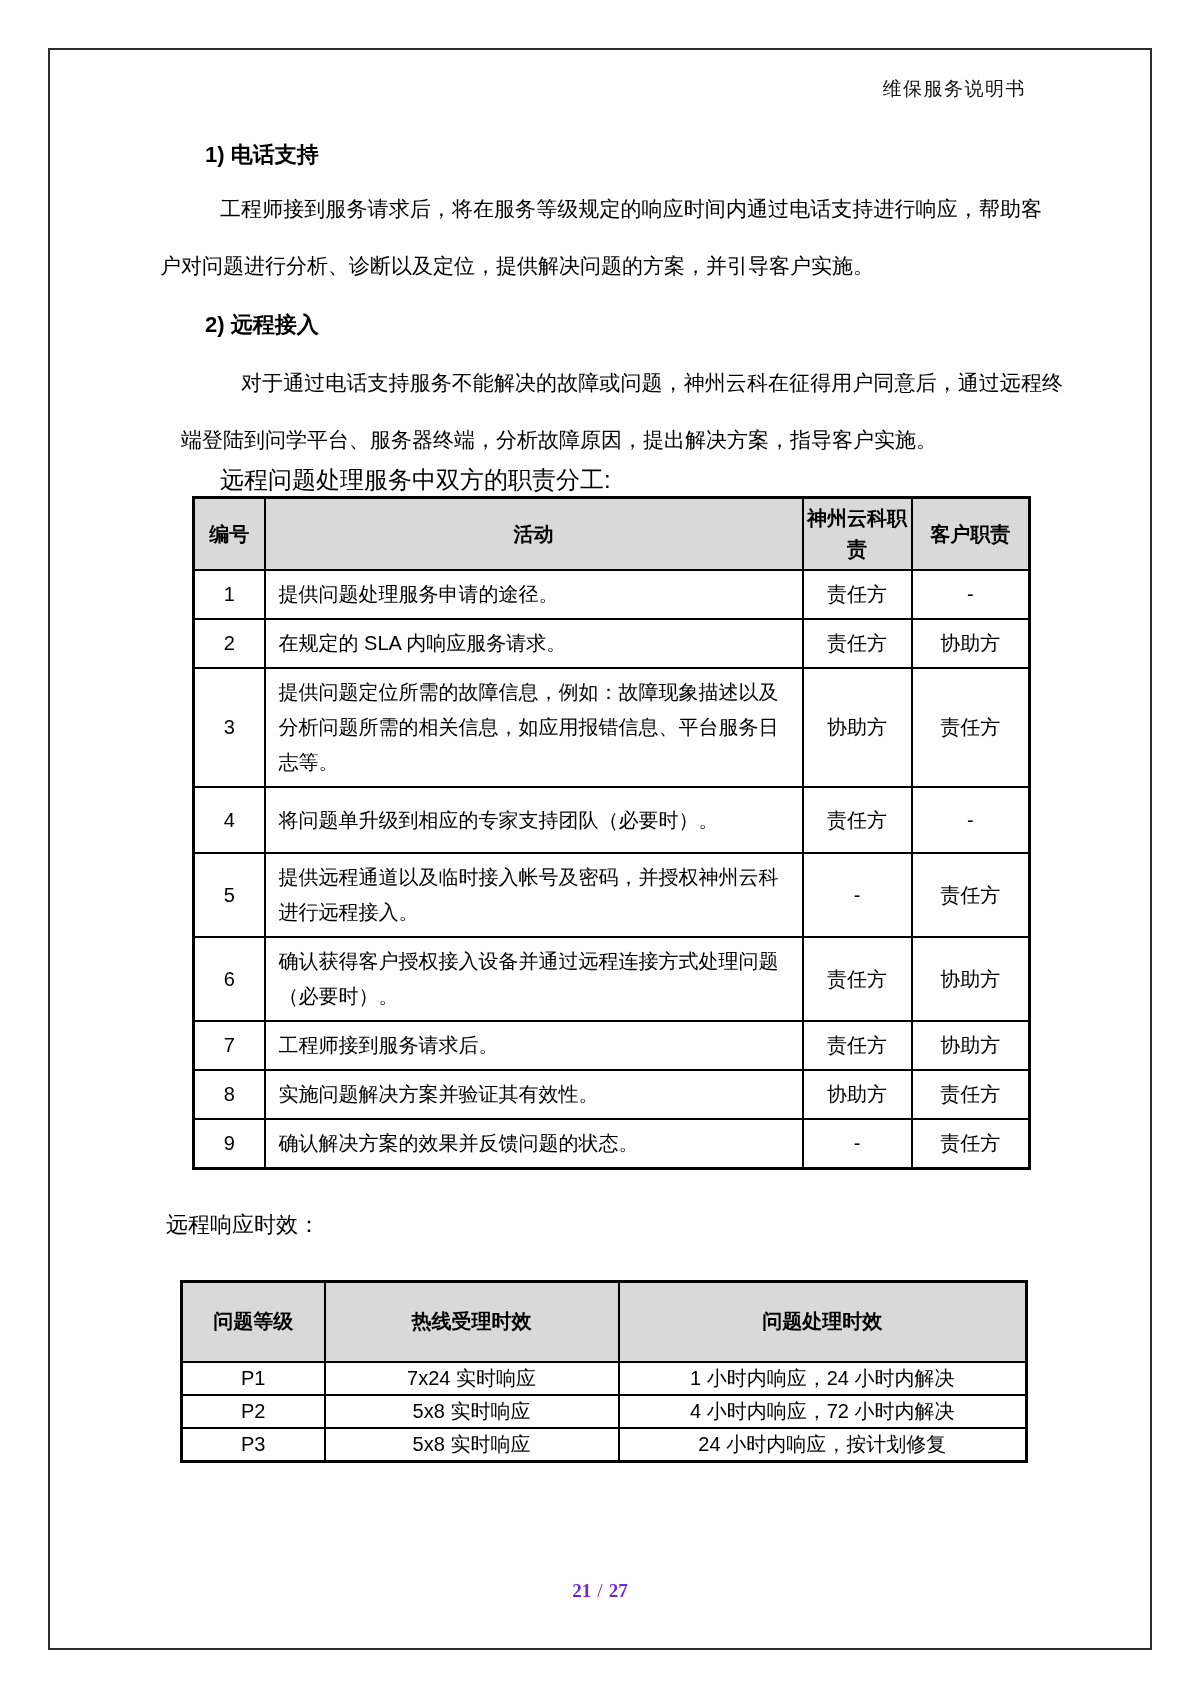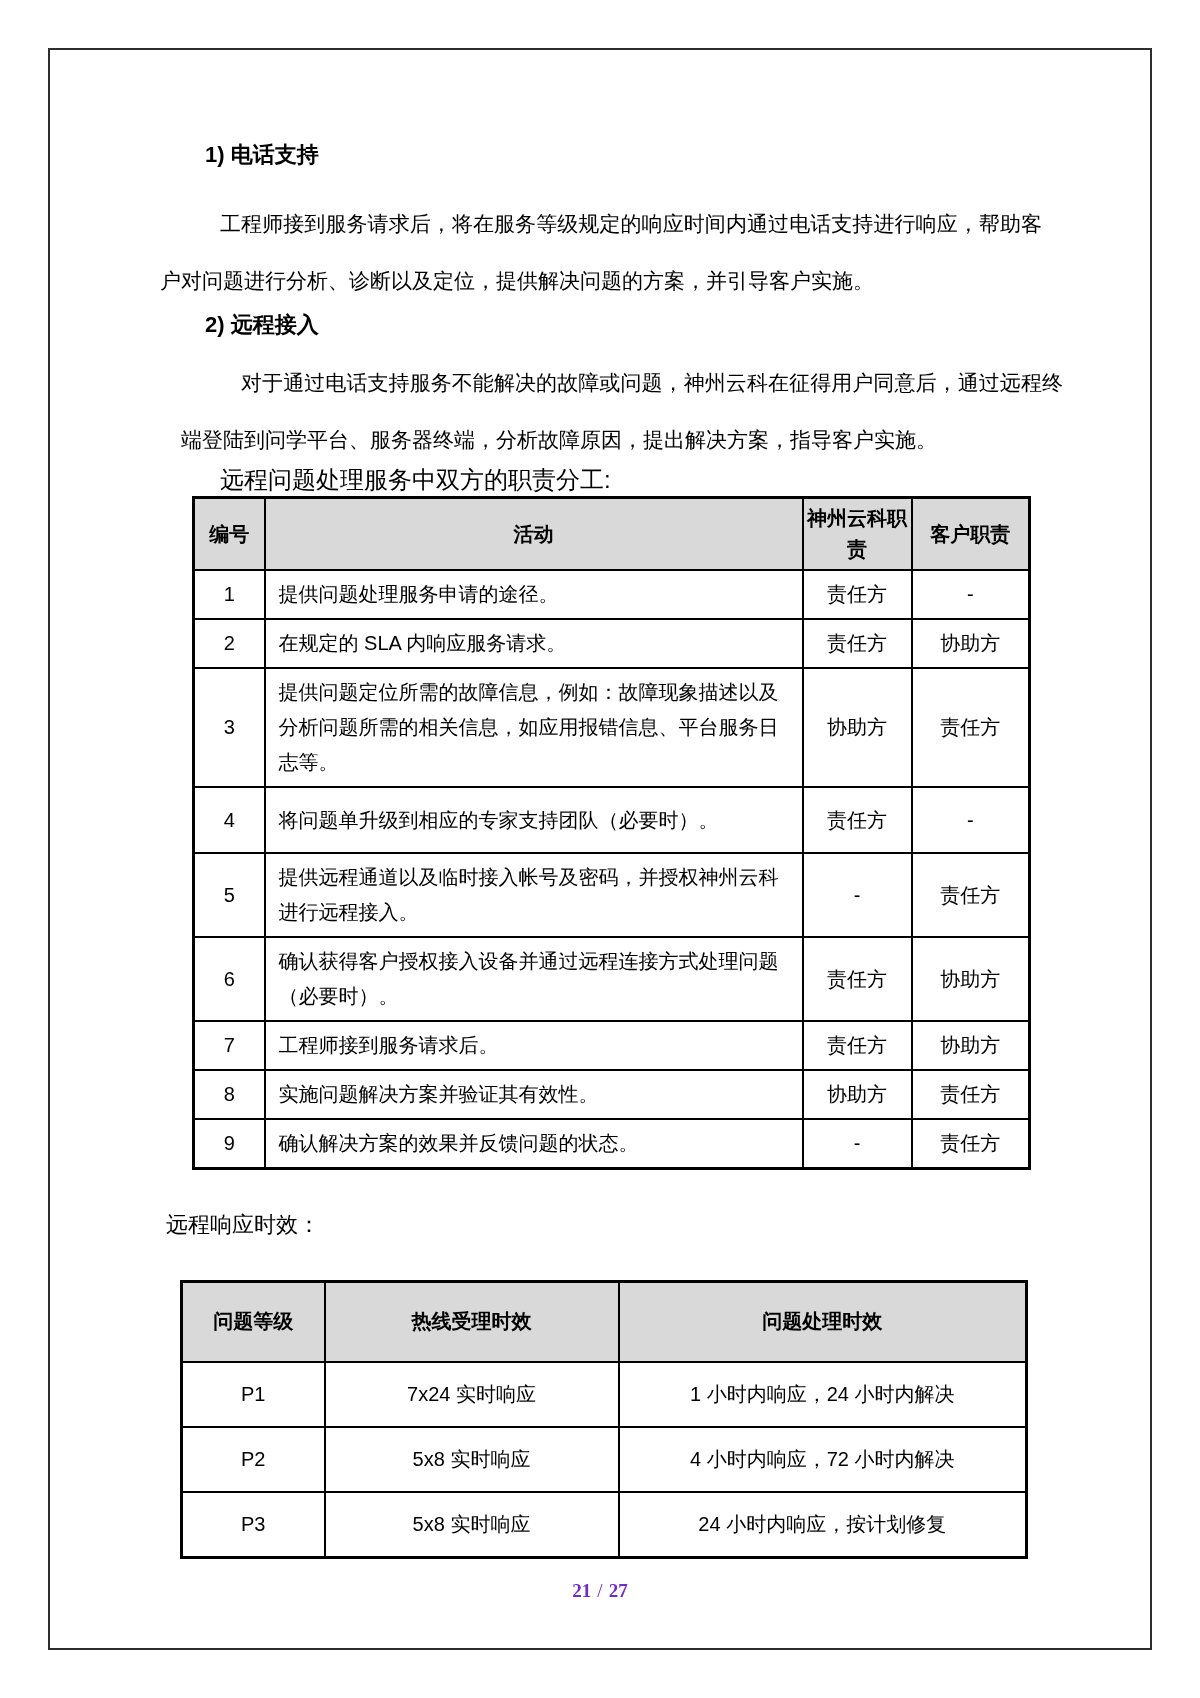--- a/index.html
+++ b/index.html
@@ -22,21 +22,21 @@
   .h-section {
     position:absolute; left:205px; font-size:22px; font-weight:bold; color:#000;
   }
   #h-section-1 { top:140px; }
   #h-section-2 { top:310px; }
   .para {
     position:absolute; left:160px; width:882px;
     font-size:21px; line-height:57px; text-align:justify; text-indent:60px;
     color:#000;
   }
-  #para-1 { top:195px; }
+  #para-1 { top:180px; }
   #para-2 { top:354px;margin-left:21px; }
   .table-intro {
     position:absolute; left:220px; top:464px; font-size:24px; color:#000;
   }
   table.tbl { position:absolute; border-collapse:collapse; border:3px solid #000; table-layout:fixed; }
   table.tbl th, table.tbl td { border:2px solid #000; font-size:20px; vertical-align:middle; overflow:hidden; }
   table.tbl th { background:#d9d9d9; font-weight:bold; text-align:center; line-height:1.55; padding:4px 2px; }
 
   #resp-table { left:192px; top:496px; width:836px; }
   #resp-table th { height:66px; }
@@ -53,35 +53,36 @@
   #resp-table tr.h68 { height:68px; }
 
   .rt-label {
     position:absolute; left:166px; top:1210px; font-size:22px; color:#000;
   }
   #rt-table { left:180px; top:1280px; width:845px; }
   #rt-table th { height:80px; }
   #rt-table col.col-level    { width:143px; }
   #rt-table col.col-hotline  { width:294px; }
   #rt-table col.col-handling { width:408px; }
-  #rt-table td { height:32px; text-align:center; padding:18px 6px; }
+  #rt-table td { height:32px; text-align:center; padding:2px 6px; }
 
   .doc-footer {
     position:absolute; left:48px; top:1580px; width:1104px; text-align:center;
     font-family:"Liberation Serif","DejaVu Serif",serif; font-size:19px; color:#6d28d9;
   }
   .doc-footer .num { font-weight:bold; }
   .doc-footer .sep { font-weight:normal; padding:0 6px; }
 </style>
 </head>
 <body>
 
 <div class="page">
   <div class="frame"></div>
 
+  <div class="doc-header">维保服务说明书</div>
 
   <div class="h-section" id="h-section-1">1) 电话支持</div>
   <p class="para" id="para-1">工程师接到服务请求后，将在服务等级规定的响应时间内通过电话支持进行响应，帮助客户对问题进行分析、诊断以及定位，提供解决问题的方案，并引导客户实施。</p>
 
   <div class="h-section" id="h-section-2">2) 远程接入</div>
   <p class="para" id="para-2">对于通过电话支持服务不能解决的故障或问题，神州云科在征得用户同意后，通过远程终端登陆到问学平台、服务器终端，分析故障原因，提出解决方案，指导客户实施。</p>
 
   <div class="table-intro">远程问题处理服务中双方的职责分工:</div>
 
   <table class="tbl" id="resp-table">

